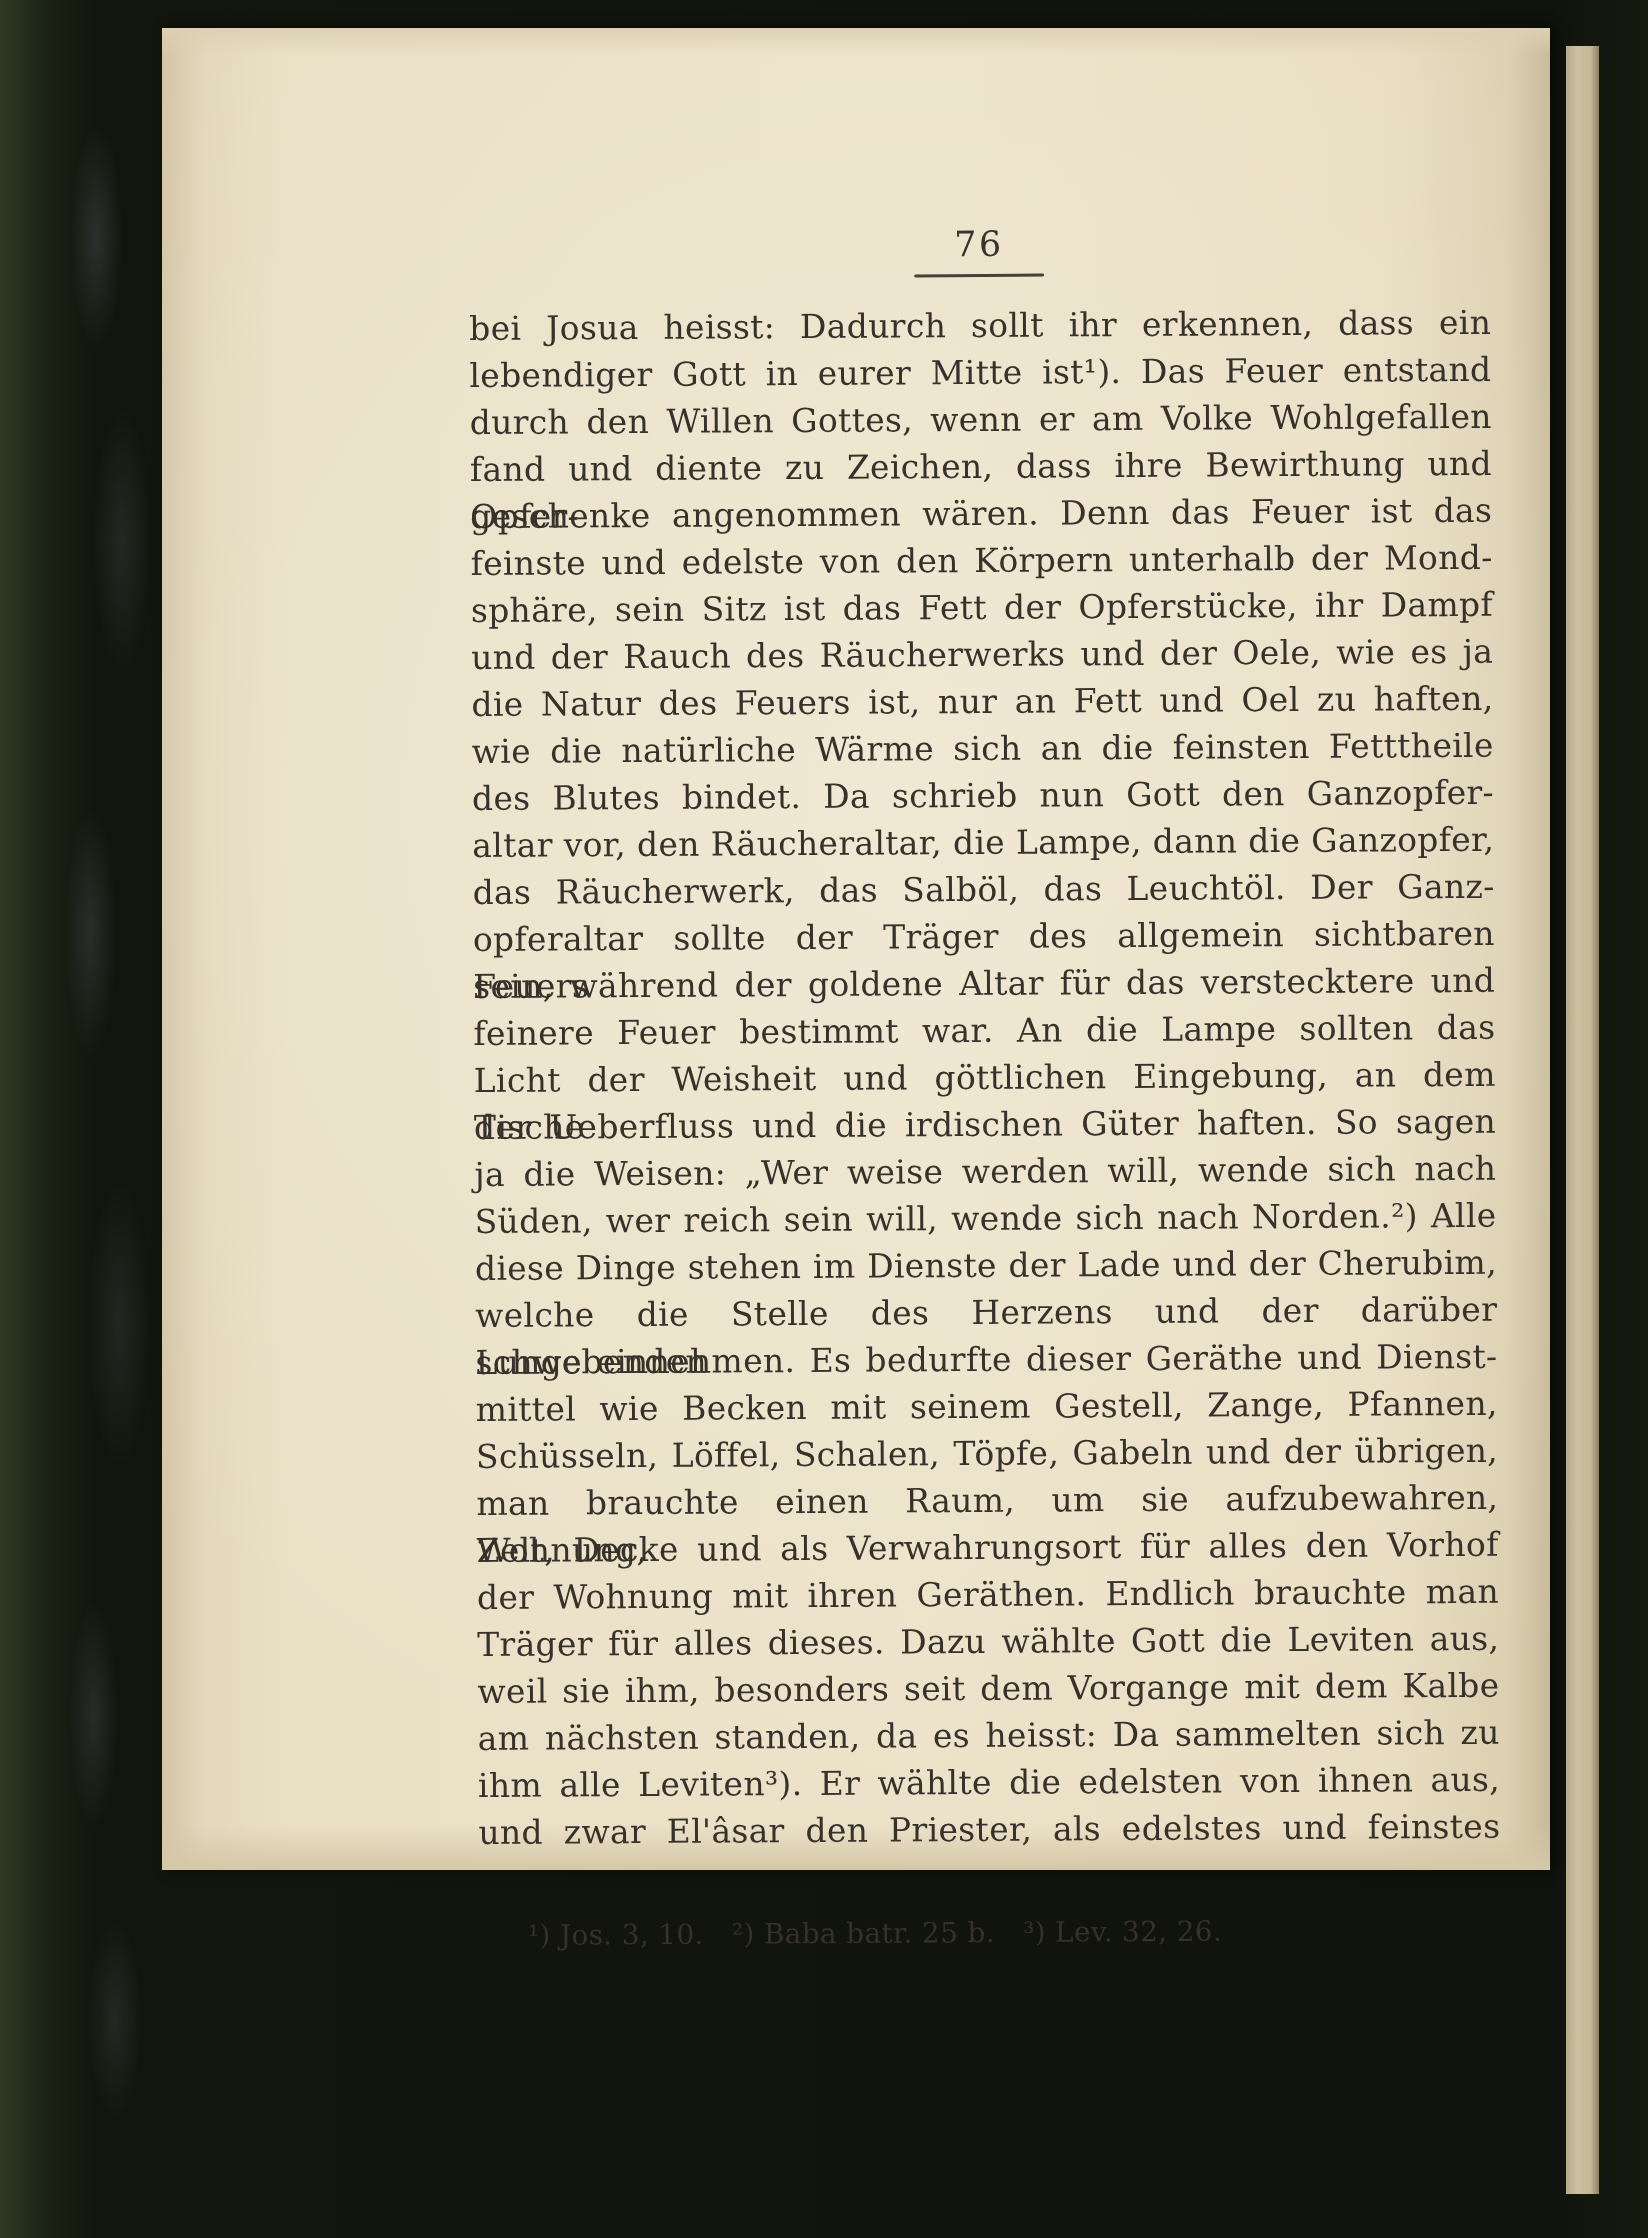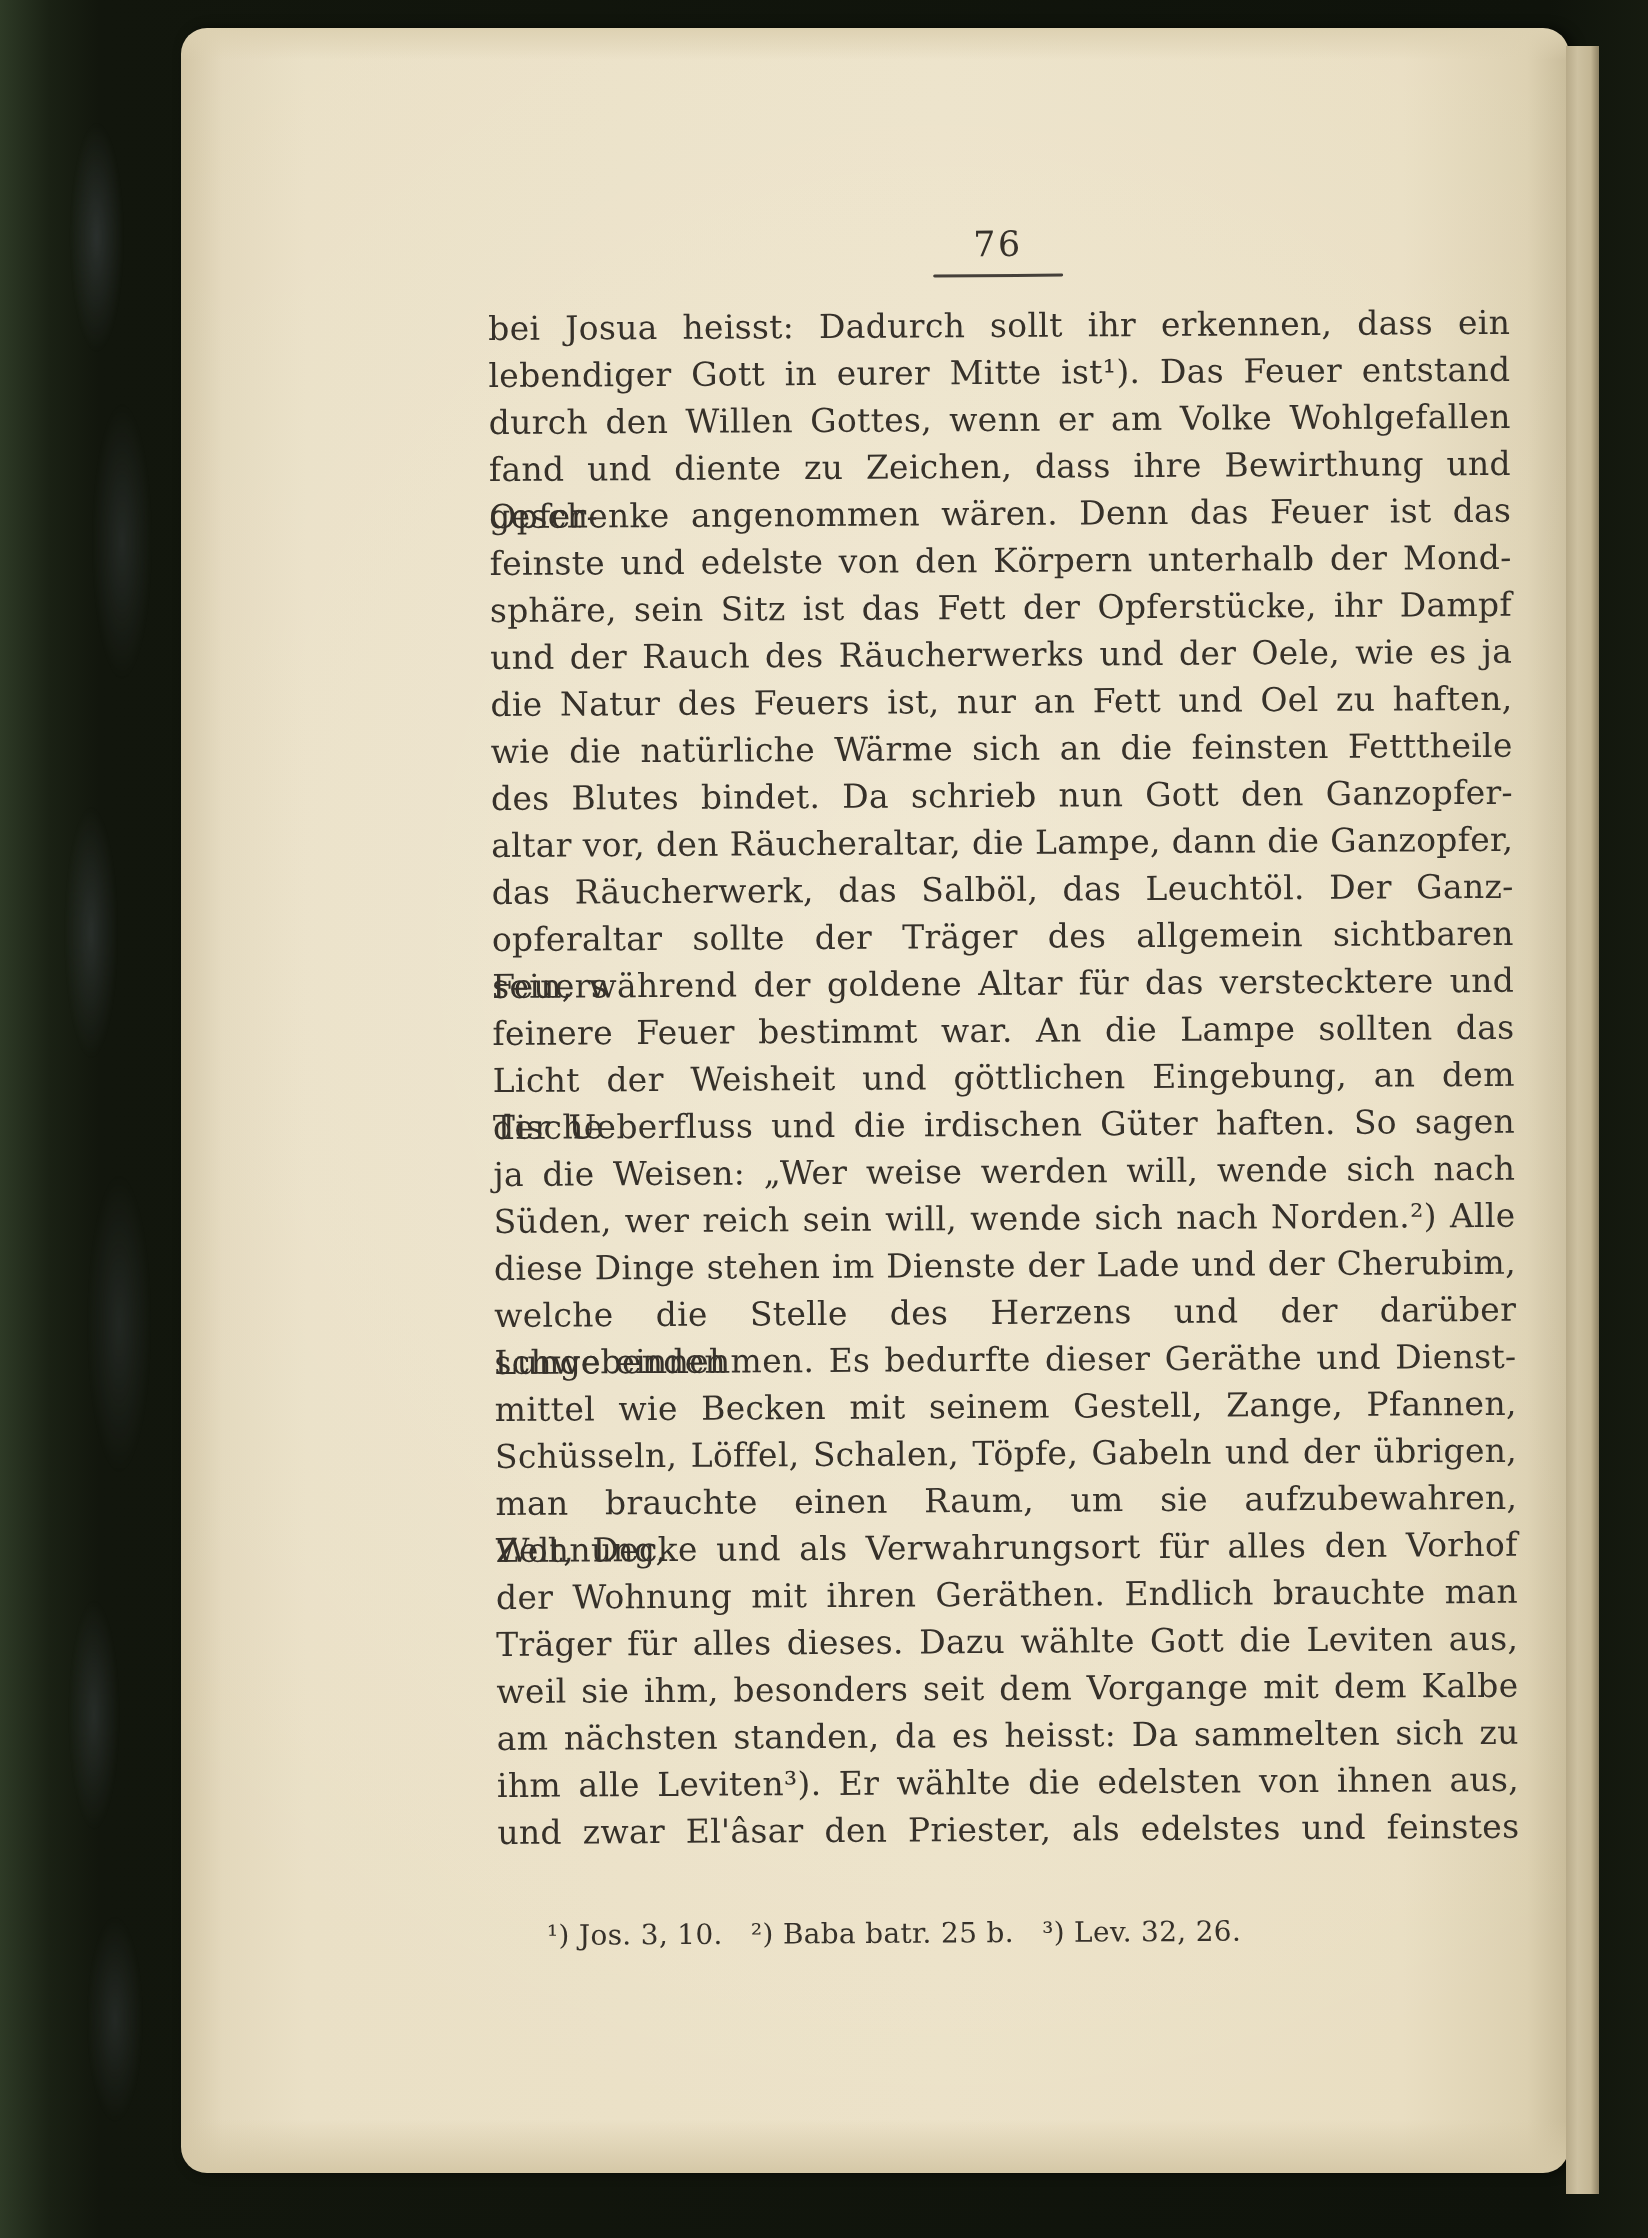--- a/index.html
+++ b/index.html
@@ -42,32 +42,31 @@
       radial-gradient(38px 181px at 38% 42%, rgba(100,108,120,0.27), rgba(0,0,0,0) 70%),
       radial-gradient(46px 214px at 58% 60%, rgba(100,108,120,0.20), rgba(0,0,0,0) 70%),
       radial-gradient(36px 165px at 40% 78%, rgba(100,108,120,0.25), rgba(0,0,0,0) 70%),
       radial-gradient(40px 148px at 55% 92%, rgba(100,108,120,0.22), rgba(0,0,0,0) 70%);
     filter: blur(0.8px);
   }
 
   
   .page {
     position: absolute;
-    left: 181px;
+    left: 162px;
     top: 28px;
     width: 1388px;
-    height: 2145px;
+    height: 1842px;
     background:
       linear-gradient(0deg, #d5c8a7 0%, rgba(0,0,0,0) 2.5%),
       linear-gradient(180deg, #ddd1b2 0%, rgba(0,0,0,0) 1.5%),
       radial-gradient(120% 90% at 55% 42%, rgba(255,255,252,0.22), rgba(0,0,0,0) 65%),
       linear-gradient(90deg, #d3c6a6 0%, #e3d8bc 3%, #eae0c6 9%,
         #ece2c8 55%, #e9dec2 88%, #dcd0b0 97%, #c7ba98 100%);
     box-shadow: 5px 0 11.5px rgba(0,0,0,0.55);
-    border-radius: 26px;
   }
 
   
   .right-page-edge {
     position: absolute;
     left: 1566px;
     top: 46px;
     width: 33px;
     height: 2148px;
     background: linear-gradient(90deg, #b7aa89 0%, #cdc1a1 35%, #c3b694 75%, #8d8163 100%);

